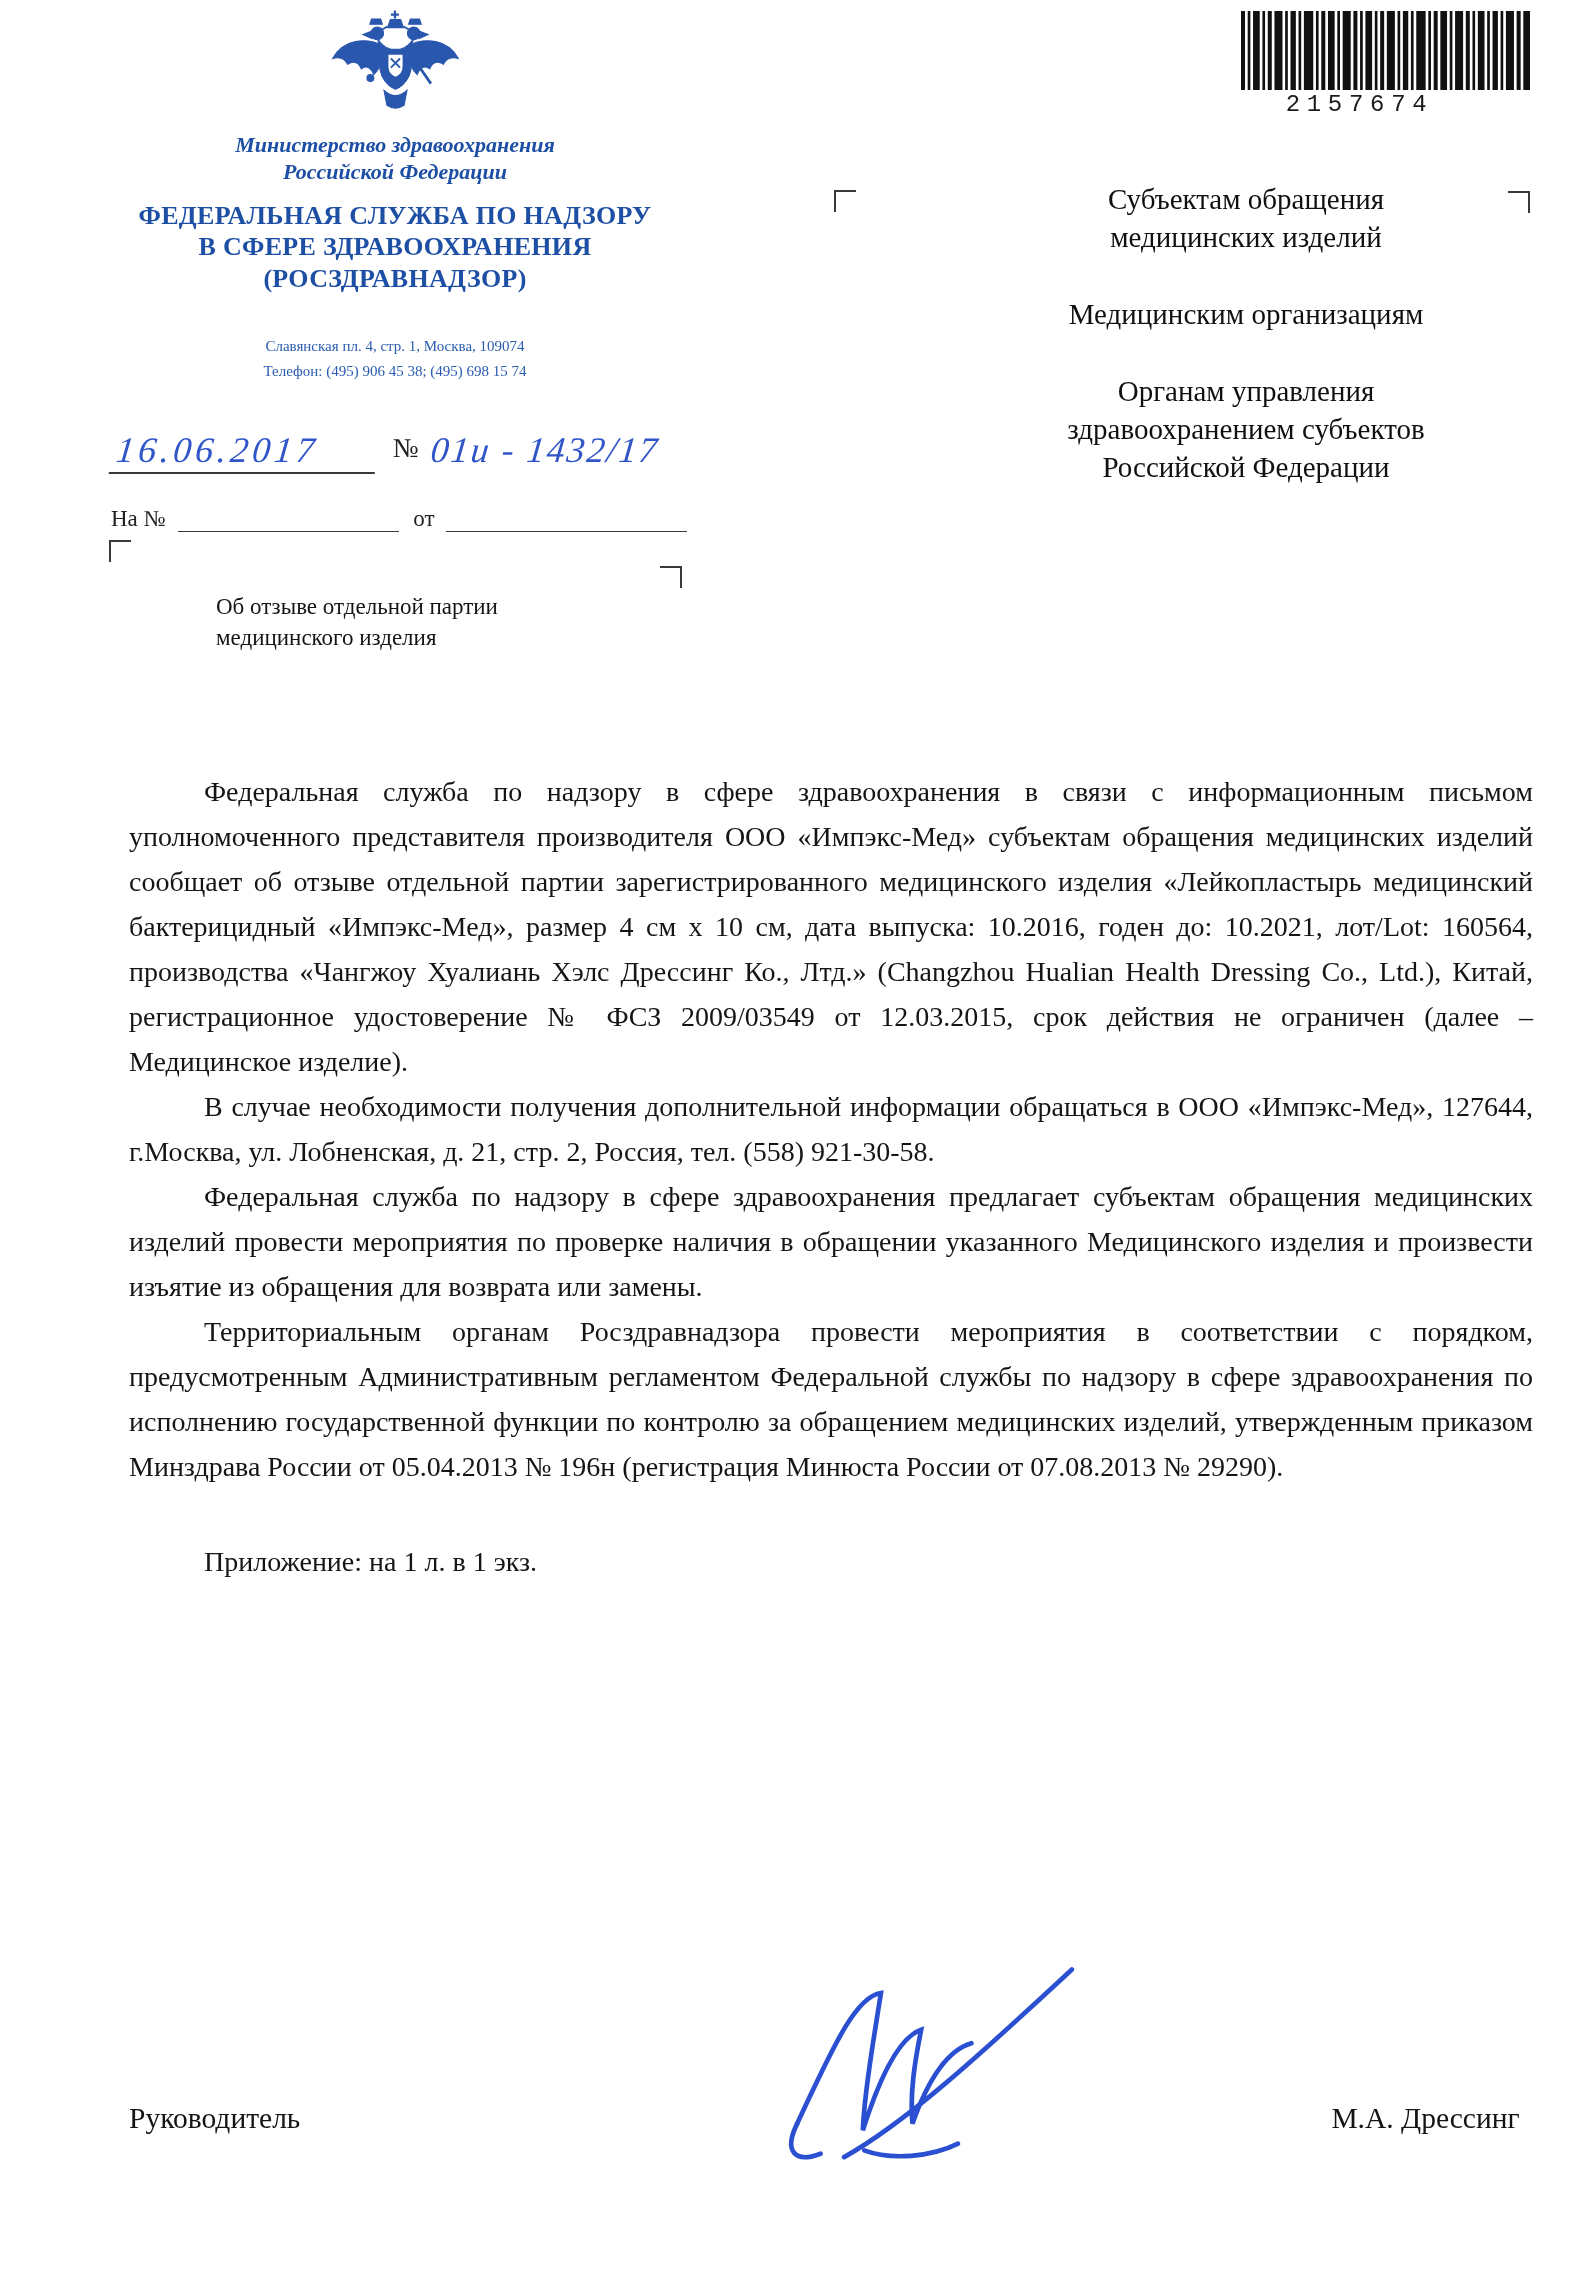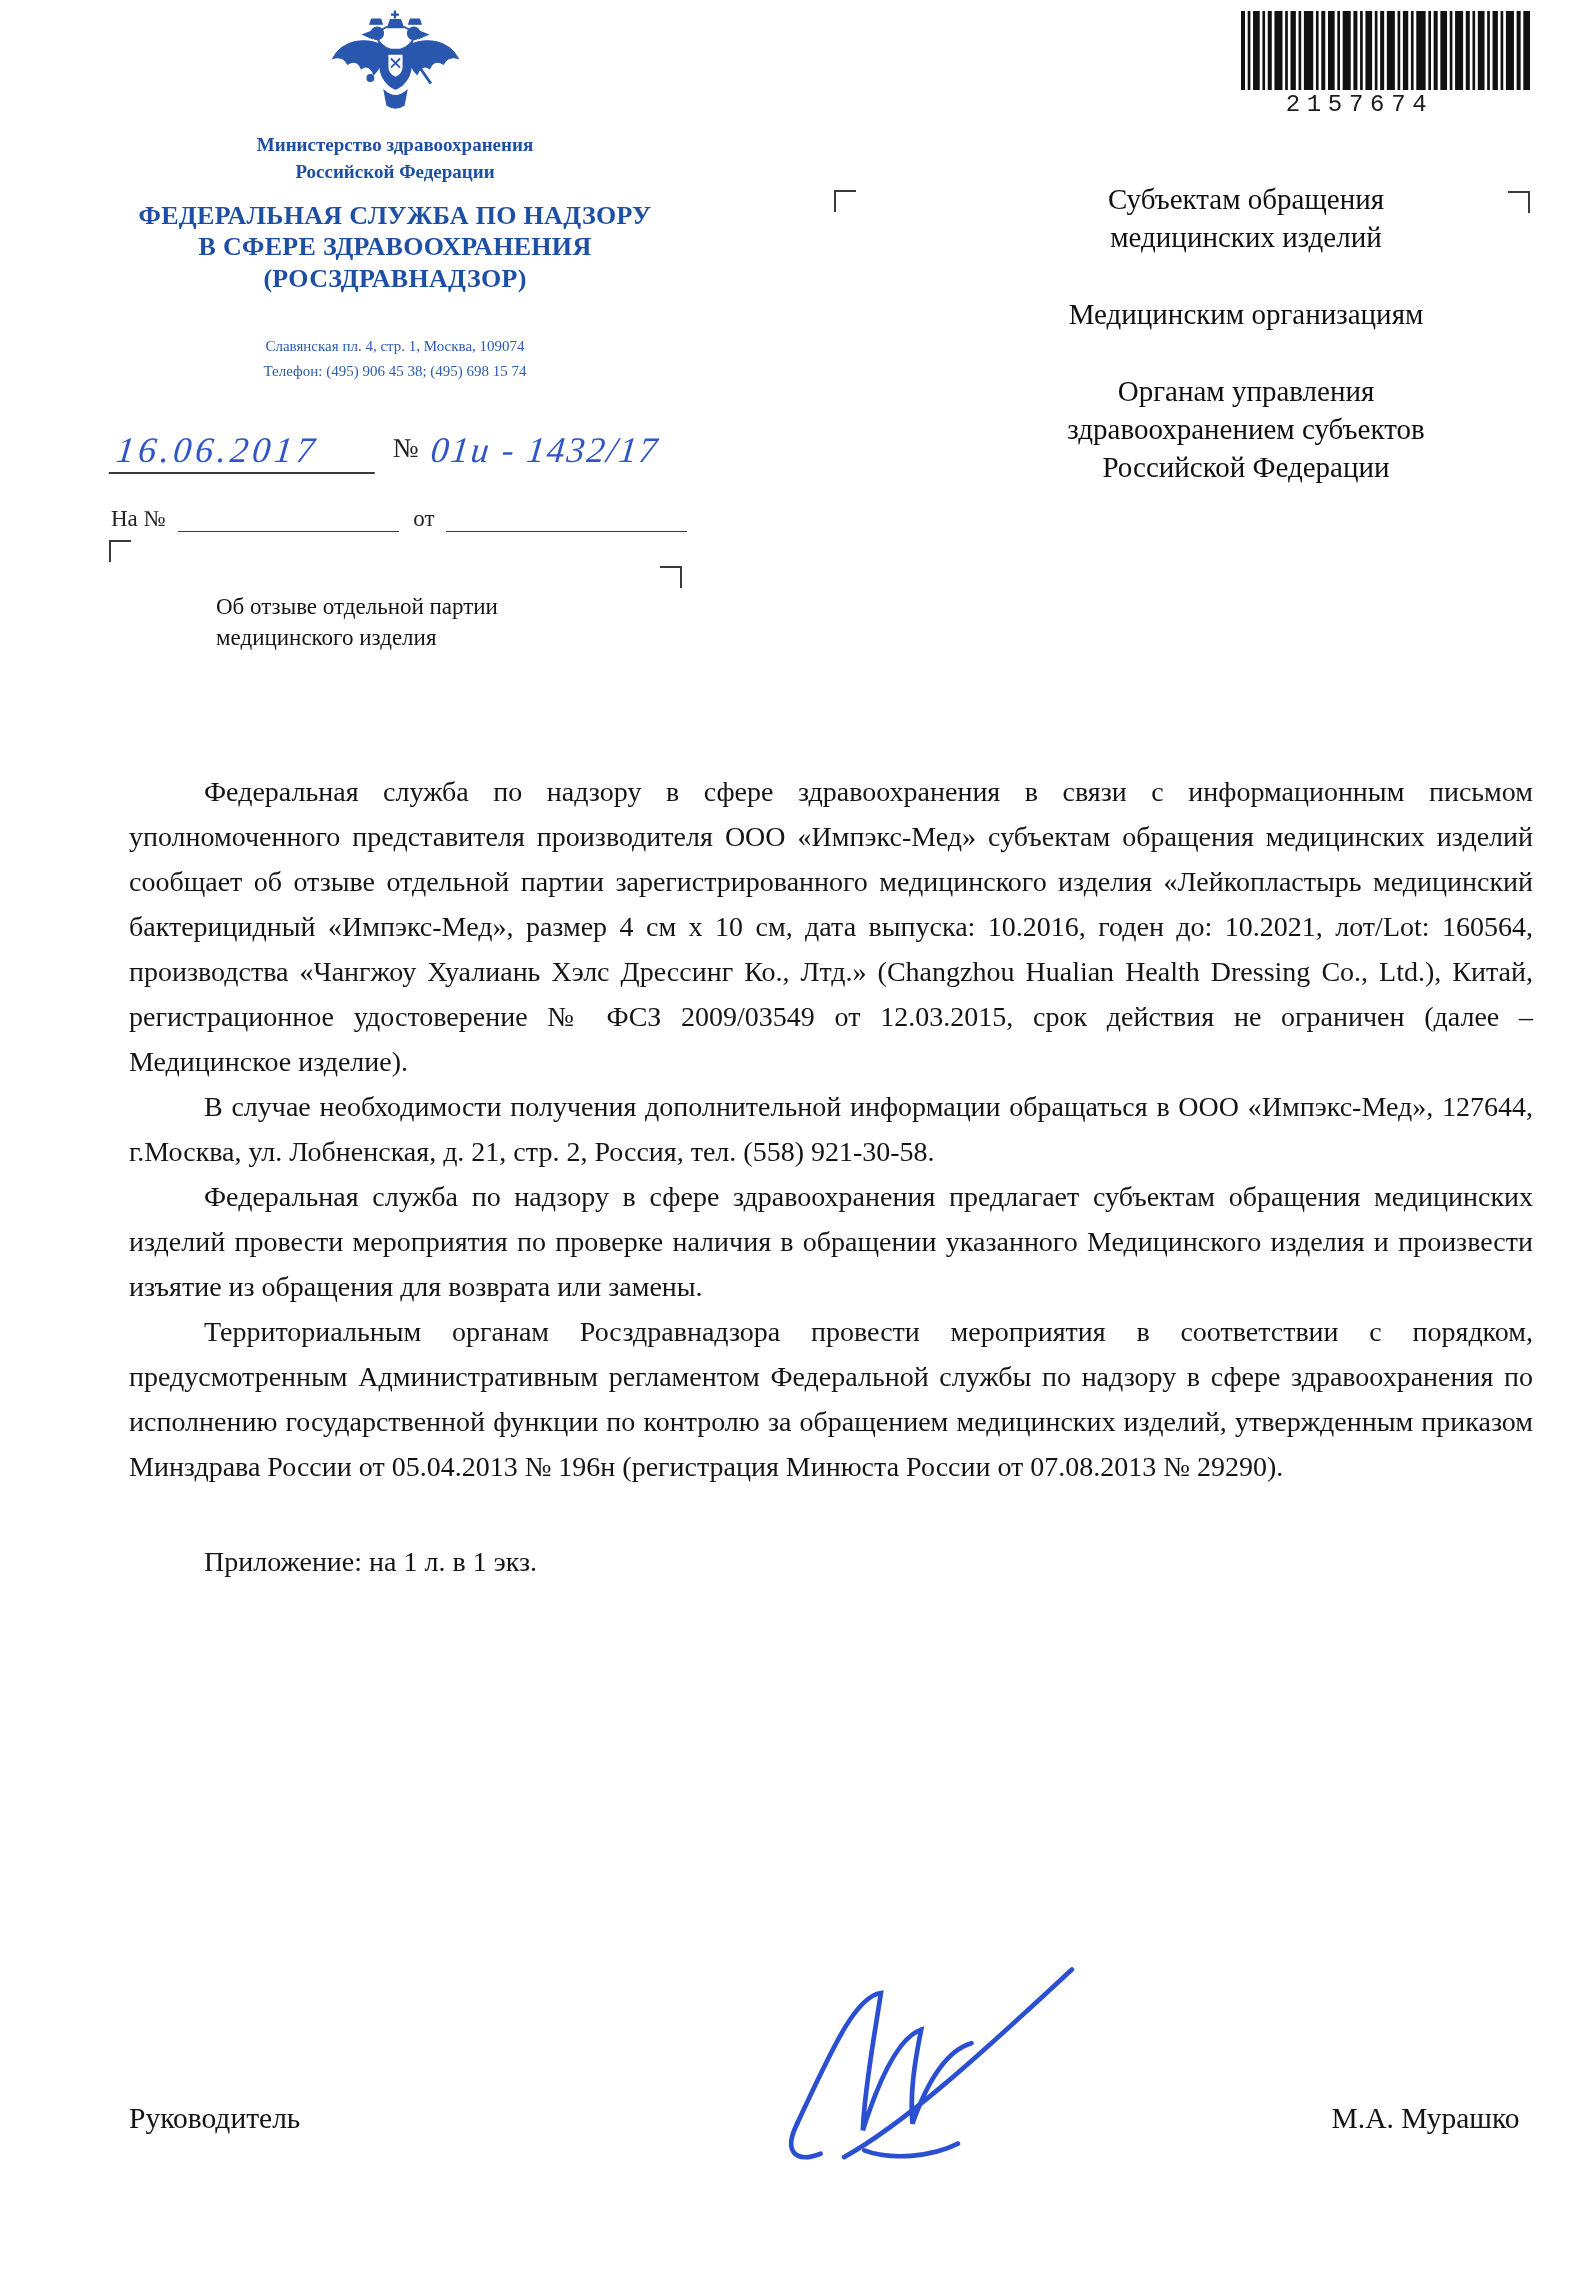--- a/index.html
+++ b/index.html
@@ -5,21 +5,21 @@
   html,body { margin:0; padding:0; background:#ffffff; }
   .page {
     position:relative; width:1594px; height:2295px; background:#ffffff;
     font-family:"Liberation Serif", serif; color:#1a1a1a; overflow:hidden;
   }
   .pre { white-space:pre-line; }
 
   
   .header-left { position:absolute; left:60px; top:9.4px; width:670px; text-align:center; color:#1d4fa5; }
   .emblem-svg { width:137px; height:115px; display:block; margin:0 auto; }
-  .ministry  { margin-top:6.7px; font-weight:bold; font-size:19px; line-height:27px; }
+  .ministry  { margin-top:6.7px; font-weight:bold; font-size:22px; line-height:27px;font-style:italic; }
   .service   { margin-top:14.7px; font-weight:bold; font-size:26px; line-height:31.5px; letter-spacing:0.3px; }
   .addr-block{ margin-top:40px; font-size:15px; line-height:25px; color:#2a5cb0; }
 
   
   .hw { font-style:italic; color:#2f55c8; transform:skewX(-6deg); display:inline-block; }
   .date-row { position:absolute; left:111px; top:429px; width:710px; }
   .date-hw  { font-size:36px; letter-spacing:4px; border-bottom:2px solid #3a3a3a; padding:0 5.4px 1.3px 5.4px; min-width:255px; }
   .no-sign  { font-size:27px; color:#222; margin-left:16px; vertical-align:5.4px; }
   .num-hw   { font-size:36px; letter-spacing:2px; margin-left:12px; }
   .reply-row { position:absolute; left:111px; top:506px; font-size:23px; color:#222; }
@@ -179,17 +179,17 @@
     <g fill="none" stroke="#2a4fd0" stroke-width="7" stroke-linecap="round">
       <path d="M60 250 C120 120 150 60 185 55 C175 120 160 200 158 260 C185 175 215 120 245 110 C235 160 228 205 232 250 C255 185 285 140 320 130"></path>
       <path d="M130 300 C220 250 330 150 470 20"></path>
       <path d="M60 250 C40 290 55 310 95 295"></path>
       <path d="M160 290 C200 305 260 300 300 280"></path>
     </g>
   </svg>
 
   <div class="sig-row">
     <span class="sig-title">Руководитель</span>
-    <span class="sig-name">М.А. Мурашко</span>
+    <span class="sig-name">М.А. Дрессинг</span>
   </div>
 
 </div>
 
 
 </body></html>

